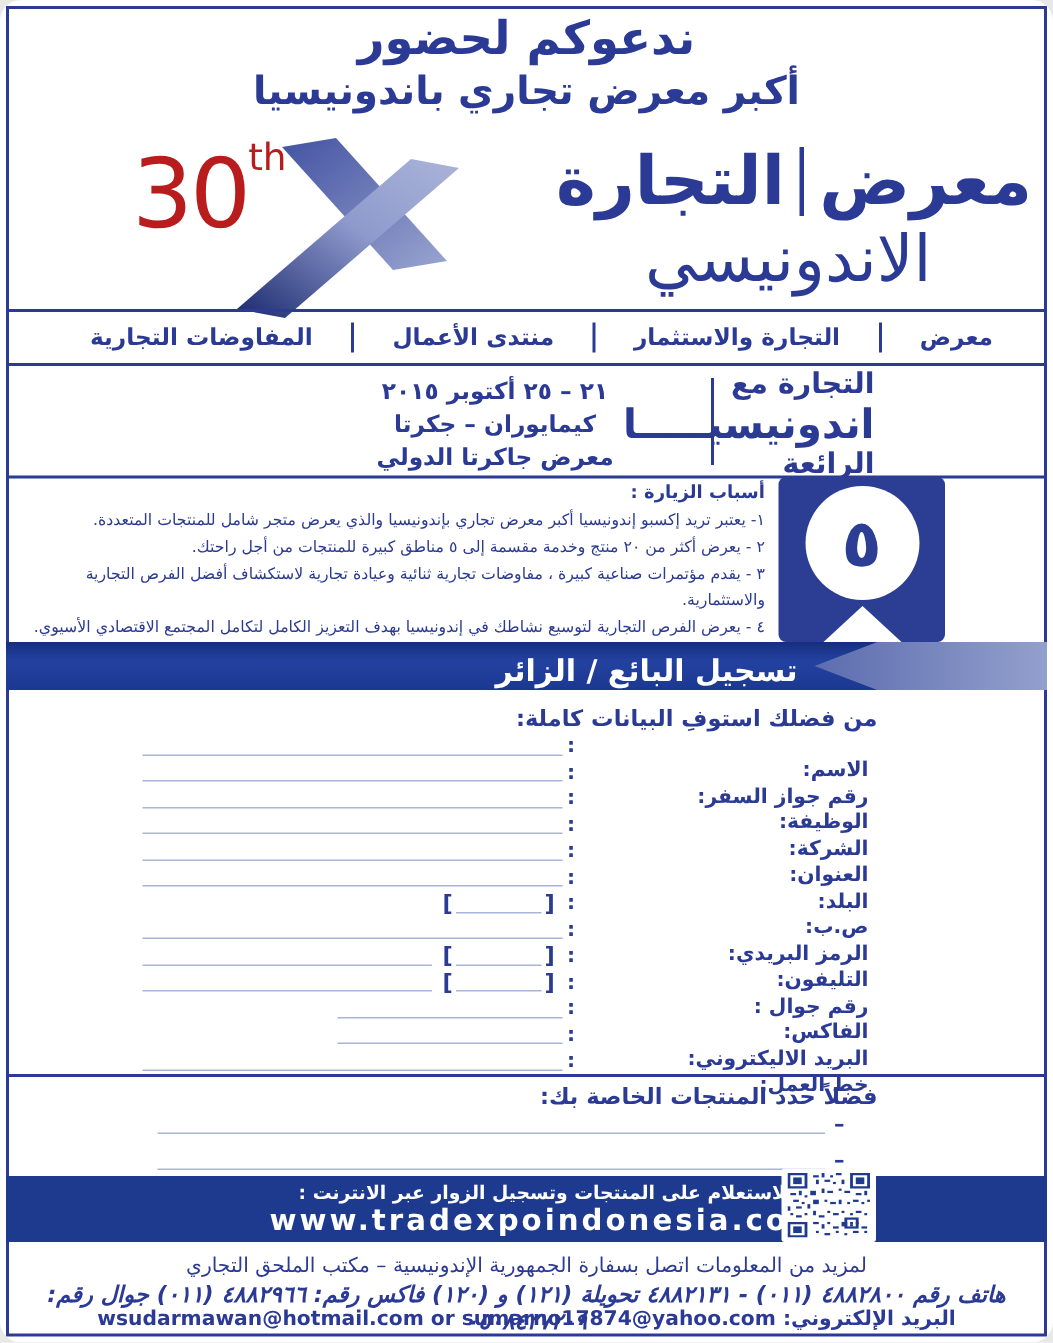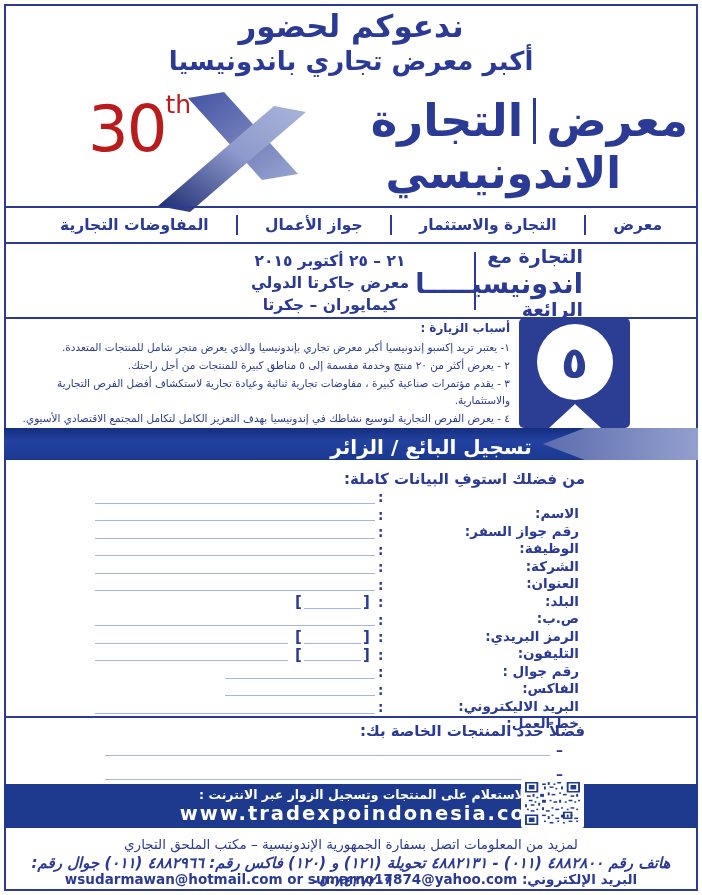--- a/index.html
+++ b/index.html
@@ -1,19 +1,19 @@
 <!DOCTYPE html>
 <html lang="ar"><head>
 <meta charset="utf-8">
 <style>
   html,body { margin:0; padding:0; background:#e8e8e8; }
   .page {
     position:relative; width:702px; height:895px; margin:0 auto;
     background:#ffffff; overflow:hidden;
-    font-family:"DejaVu Sans", sans-serif; color:#2b3a94;
+    font-family:"DejaVu Sans", sans-serif; color:#2b3a94;border-radius:14px;
   }
   .outer-border {
     position:absolute; left:4px; top:4px; right:4px; bottom:4px;
     border:2px solid #2b3a94; pointer-events:none;
   }
   .sep { position:absolute; left:6px; right:6px; height:2px; background:#2b3a94; }
 
   
   .invite1 { position:absolute; top:8px; left:0; right:0; text-align:center;
     font-size:31px; font-weight:700; direction:rtl; }
@@ -23,21 +23,21 @@
   .edition { position:absolute; left:88px; top:90px; color:#b91c1c; }
   .edition .num { font-size:64px; font-weight:400; letter-spacing:-2px; }
   .edition .suf { font-size:25px; font-weight:400; vertical-align:38px; }
 
   .x-graphic { position:absolute; left:148px; top:86px; }
 
   .logo-title { position:absolute; right:14px; top:96px; text-align:right; direction:rtl; }
   .logo-line1 { display:flex; direction:rtl; align-items:center; gap:10px;
     font-size:45px; font-weight:700; line-height:1.1; }
   .logo-vrule { width:3px; height:46px; background:#2b3a94; }
-  .logo-line2 { font-size:43px; font-weight:700; margin-top:2px; margin-right:67px; }
+  .logo-line2 { font-size:43px; font-weight:400; margin-top:2px; margin-right:67px; }
 
   
   .cats { position:absolute; left:60px; right:40px; top:208px; height:34px;
     display:flex; direction:rtl; justify-content:space-between; align-items:center;
     font-size:15.5px; font-weight:700; }
   .cat-sep { width:2px; height:20px; background:#2b3a94; }
 
   
   .slogan { position:absolute; right:119px; top:246px; text-align:right; direction:rtl; line-height:1.15; }
   .slogan .s1 { font-size:19px; font-weight:700; }
@@ -147,37 +147,37 @@
     <div class="logo-line2">الاندونيسي</div>
   </div>
 
   <div class="sep" style="top:206px"></div>
 
   <div class="cats">
     <span>معرض</span>
     <span class="cat-sep"></span>
     <span>التجارة والاستثمار</span>
     <span class="cat-sep"></span>
-    <span>جواز الأعمال</span>
+    <span>منتدى الأعمال</span>
     <span class="cat-sep"></span>
     <span>المفاوضات التجارية</span>
   </div>
 
   <div class="sep" style="top:242px"></div>
 
   <div class="slogan">
     <div class="s1">التجارة مع</div>
     <div class="s2">اندونيسيـــــا</div>
     <div class="s3">الرائعة</div>
   </div>
   <div class="date-divider"></div>
   <div class="dateblock">
     <div>٢١ – ٢٥ أكتوبر ٢٠١٥</div>
+    <div>كيمايوران – جكرتا</div>
     <div>معرض جاكرتا الدولي</div>
-    <div>كيمايوران – جكرتا</div>
   </div>
 
   <div class="sep" style="top:317px"></div>
 
   <div class="reasons">
     <div class="reasons-title">أسباب الزيارة :</div>
     <div class="reason">١- يعتبر تريد إكسبو إندونيسيا أكبر معرض تجاري بإندونيسيا والذي يعرض متجر شامل للمنتجات المتعددة.</div>
     <div class="reason">٢ - يعرض أكثر من ٢٠ منتج وخدمة مقسمة إلى ٥ مناطق كبيرة للمنتجات من أجل راحتك.</div>
     <div class="reason">٣ - يقدم مؤتمرات صناعية كبيرة ، مفاوضات تجارية ثنائية وعيادة تجارية لاستكشاف أفضل الفرص التجارية والاستثمارية.</div>
     <div class="reason">٤ - يعرض الفرص التجارية لتوسيع نشاطك في إندونيسيا بهدف التعزيز الكامل لتكامل المجتمع الاقتصادي الأسيوي.</div>

